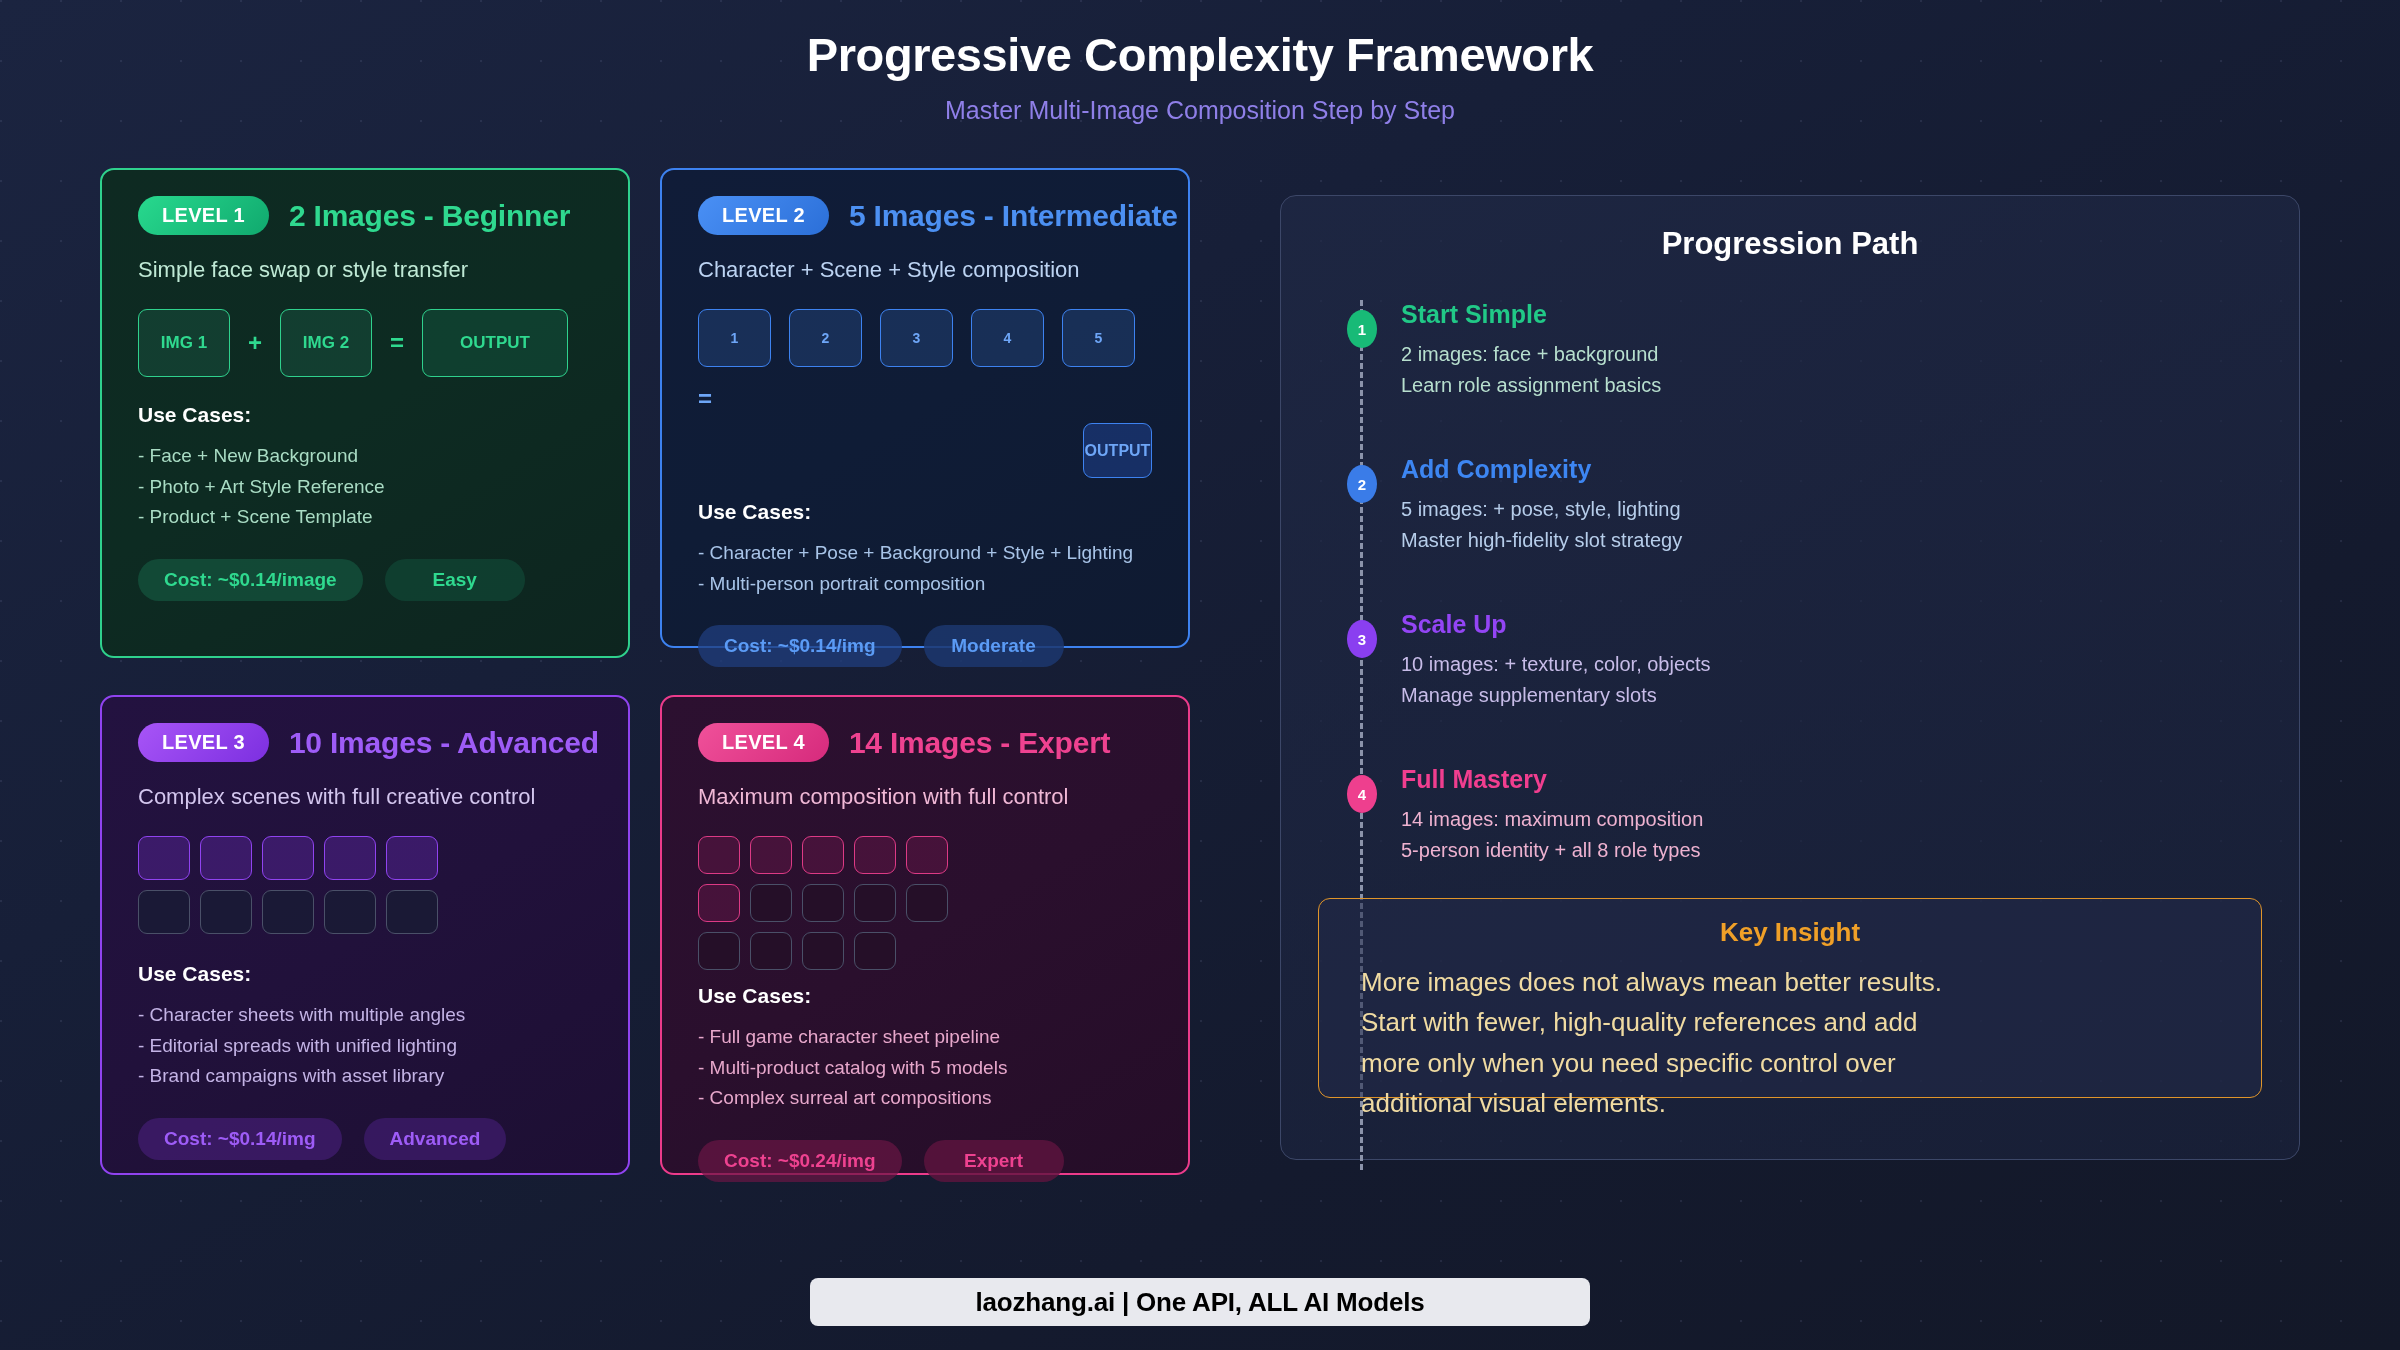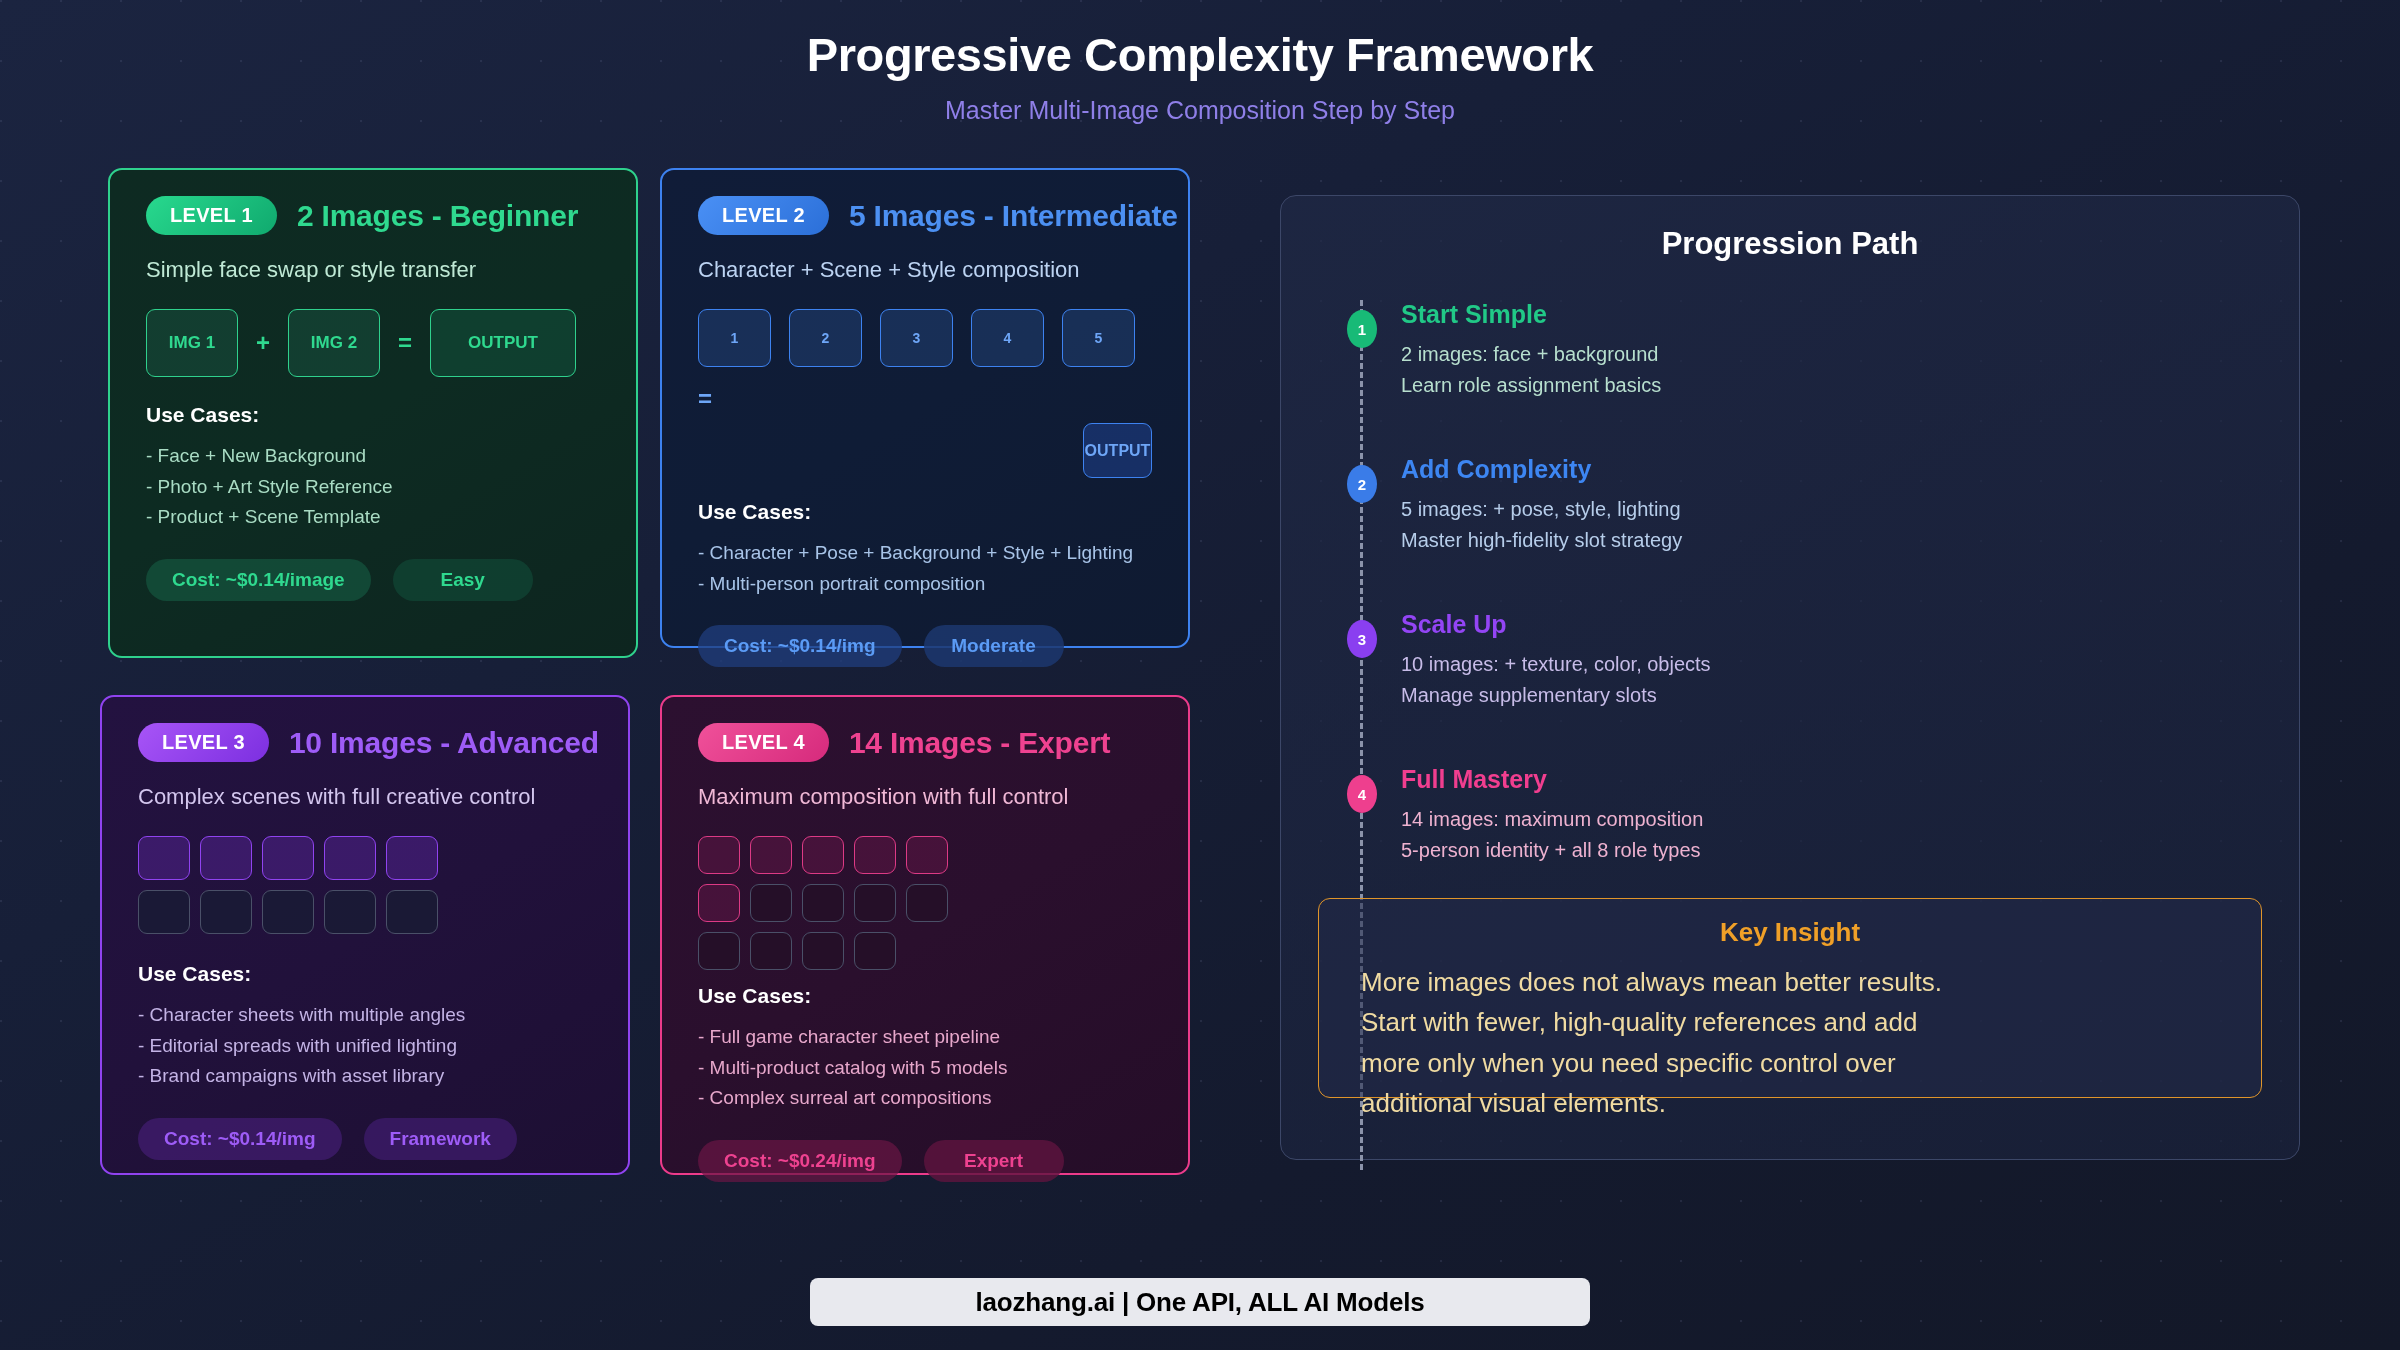--- a/index.html
+++ b/index.html
@@ -121,21 +121,21 @@
     align-items: center;
     justify-content: center;
     font-weight: bold;
   }
   .op {
     font-size: 24px;
     font-weight: bold;
   }
 
   
-  .l1 { left: 108px; top: 168px; width: 530px; height: 490px;
+  .l1 { left: 100px; top: 168px; width: 530px; height: 490px;
         background: linear-gradient(150deg,#0e2a22 0%,#0d2b22 50%,#0d251f 100%);
         border-color: #2fd18d; }
   .l1 .level-badge { background: linear-gradient(135deg,#28d98e 0%,#10a96e 100%); }
   .l1 .card-title { color: #2fd98f; }
   .l1 .card-desc { color: #bfe9d5; }
   .l1 .usecase { color: #a9dcc4; }
   .l1 .img-box { width: 92px; height: 68px; font-size: 17px;
                  background: rgba(45,150,115,0.18); border-color: #2fd18d; color: #2fd98f; }
   .l1 .img-box.out { width: 146px; background: rgba(20,110,80,0.30); }
   .l1 .op { color: #2fd98f; }
@@ -365,21 +365,21 @@
       </div>
     </div>
     <div style="margin-top:28px;">
       <div class="usecases-title">Use Cases:</div>
       <div class="usecase">- Character sheets with multiple angles</div>
       <div class="usecase">- Editorial spreads with unified lighting</div>
       <div class="usecase">- Brand campaigns with asset library</div>
     </div>
     <div class="pills">
       <span class="pill cost wide">Cost: ~$0.14/img</span>
-      <span class="pill diff narrow">Framework</span>
+      <span class="pill diff narrow">Advanced</span>
     </div>
   </div>
 
   <div class="card l4">
     <div class="card-head">
       <span class="level-badge">LEVEL 4</span>
       <span class="card-title">14 Images - Expert</span>
     </div>
     <div class="card-desc">Maximum composition with full control</div>
     <div>

